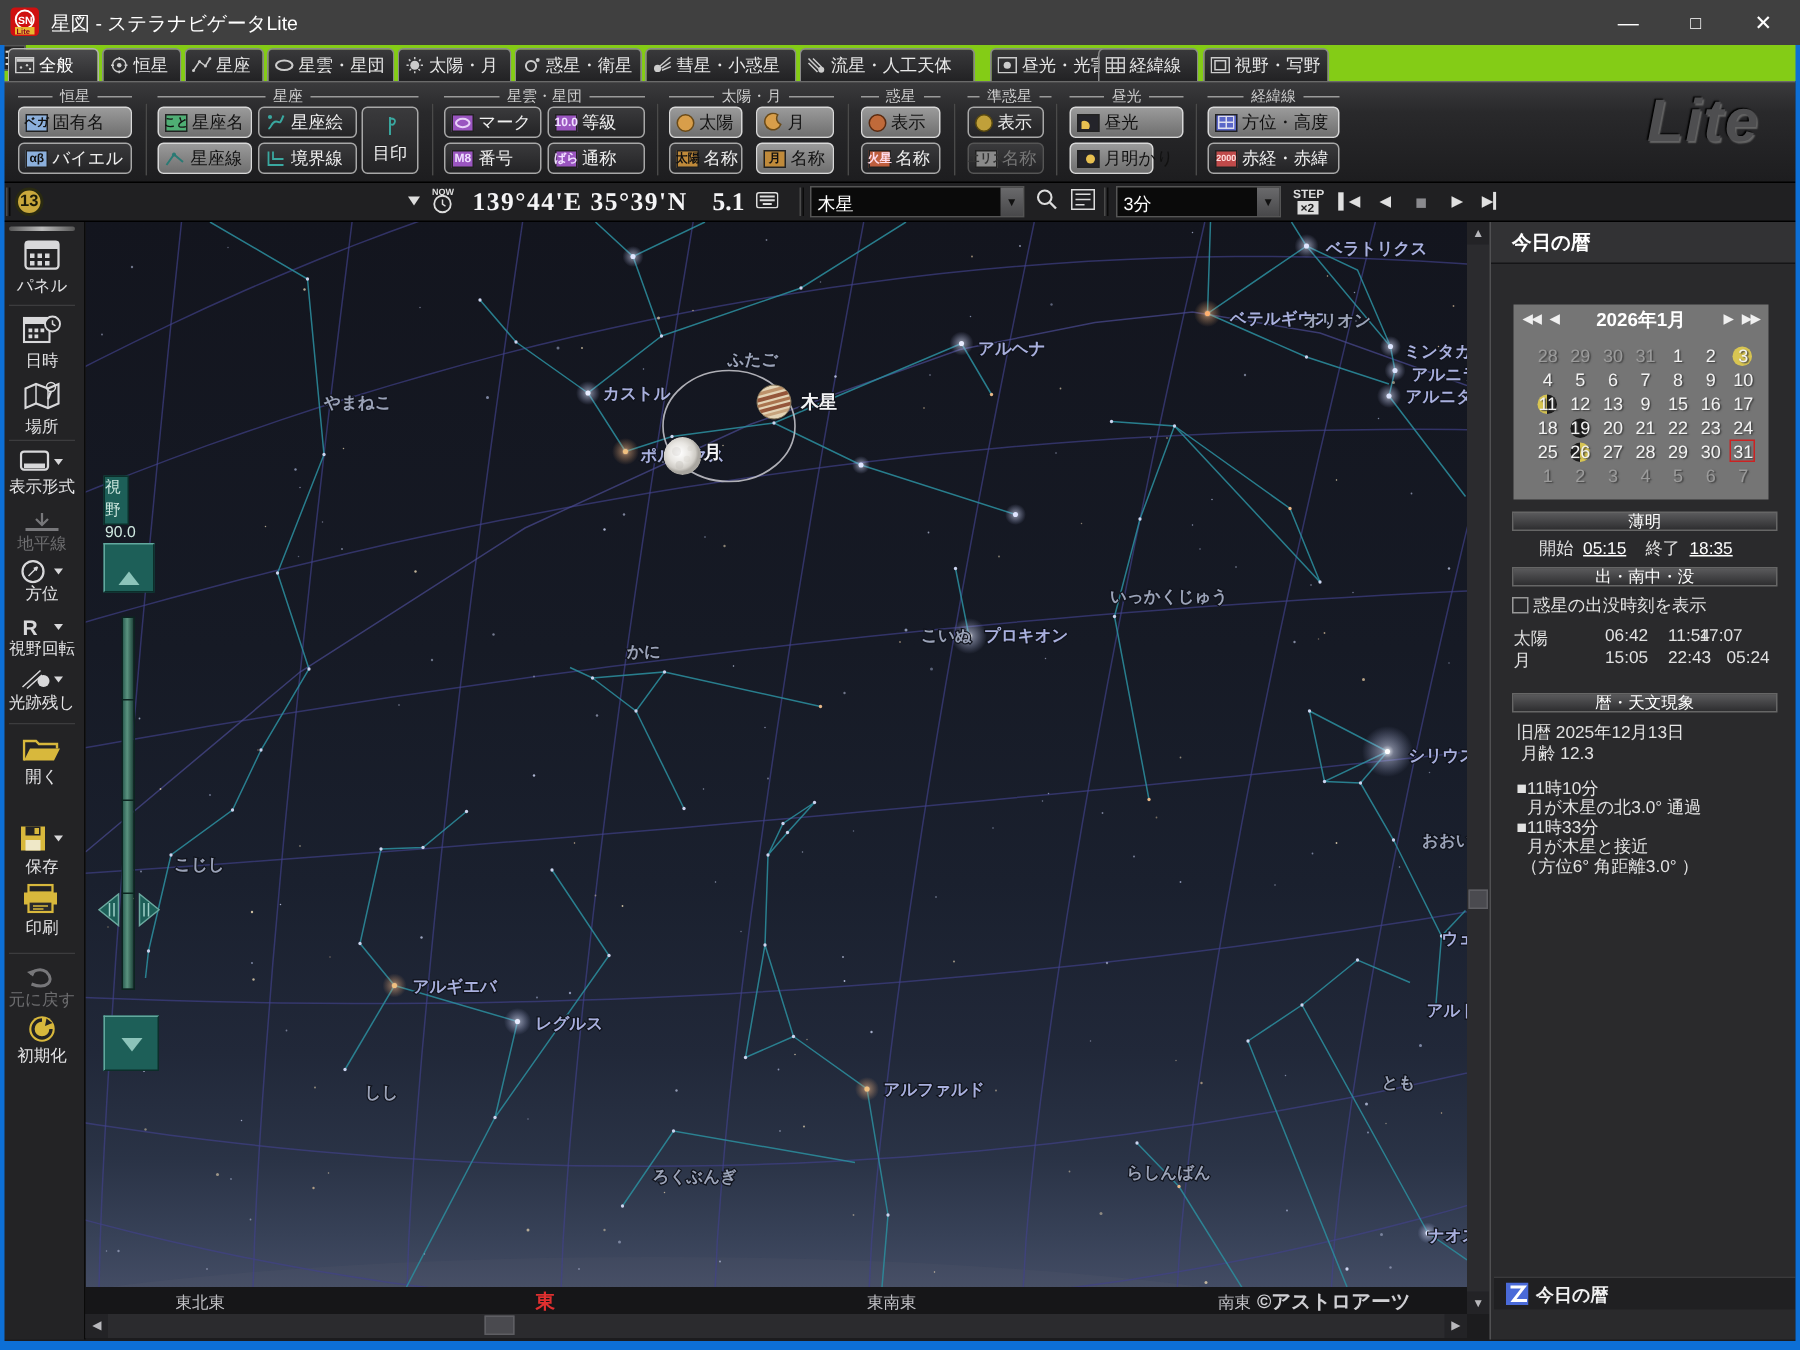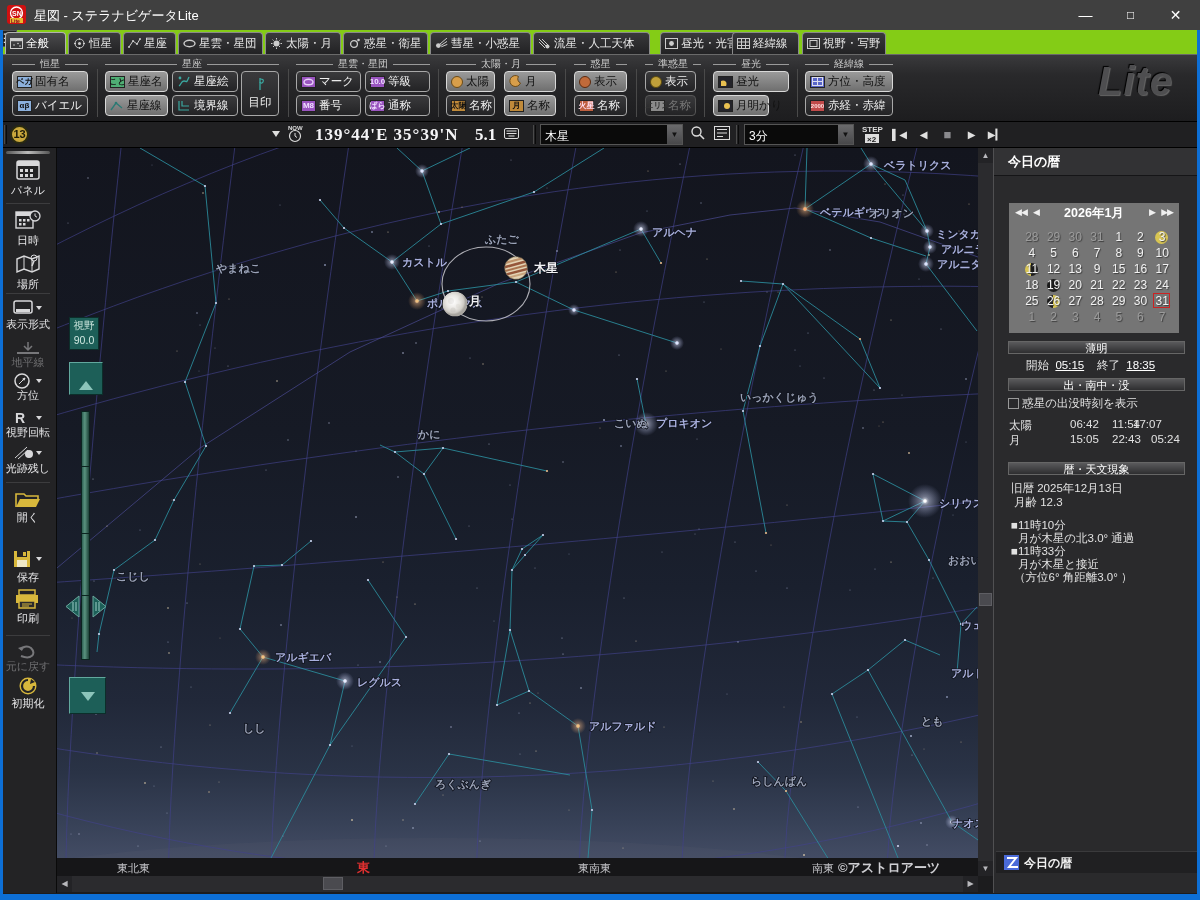--- a/index.html
+++ b/index.html
@@ -928,21 +928,21 @@
 <circle cx="3" cy="2" r="2.2" fill="#ccc9c3" opacity="0.26"></circle>
 <circle cx="-2" cy="6" r="2.6" fill="#bdbab4" opacity="0.35"></circle>
 <circle cx="5" cy="-5" r="1.7" fill="#cfccc6" opacity="0.3"></circle>
 <path d="M-12.6,4 A12.6,12.6 0 0,0 4,12.6 L-12.6,12.6 Z" fill="#5b5a58" opacity="0.35"></path>
 </g>
         </g>
 <text x="412" y="157" font-size="12" font-weight="bold" fill="#f2f2f4" text-anchor="start" style="paint-order:stroke;stroke:#10131c;stroke-width:1.6px">月</text>
 <text x="477" y="124" font-size="12" font-weight="bold" fill="#f2f2f4" text-anchor="start" style="paint-order:stroke;stroke:#10131c;stroke-width:1.6px">木星</text>
 </svg></div>
 
-<div class="abs" style="left:69px;top:317px;width:30px;height:33px;background:#1d5f58;border:1px solid #0c2e2a;color:#cfe8e0;font-size:10.5px;text-align:center;line-height:15px">視野<br>90.0</div>
+<div class="abs" style="left:69px;top:317px;width:17px;height:33px;background:#1d5f58;border:1px solid #0c2e2a;color:#cfe8e0;font-size:10.5px;text-align:left;line-height:15px">視野<br>90.0</div>
 <div class="abs" style="left:69px;top:362px;width:34px;height:33px;background:#1d5f58;border:1px solid #62a89e;border-right-color:#0c2e2a;border-bottom-color:#0c2e2a;text-align:center"><span style="display:inline-block;margin-top:11px;width:0;height:0;border:7px solid transparent;border-bottom:9px solid #8cc4ba"></span></div>
 <div class="abs" style="left:81px;top:411px;width:9px;height:249px;background:linear-gradient(90deg,#2e6054,#5a937f 40%,#1e4239);border:1px solid #0c2420"></div>
 <div class="abs" style="left:81px;top:466px;width:9px;height:1px;background:#0c2420"></div>
 <div class="abs" style="left:81px;top:533px;width:9px;height:1px;background:#0c2420"></div>
 <div class="abs" style="left:81px;top:595px;width:9px;height:1px;background:#0c2420"></div>
 <svg class="abs" style="left:64px;top:595px" width="16" height="23">
       <path d="M15 1v21L2 11.5z" fill="#1d5f58" stroke="#6aa89e"></path>
       <path d="M9 7v9M12 7v9" stroke="#9fd0c8"></path>
     </svg>
 <svg class="abs" style="left:92px;top:595px" width="16" height="23">

